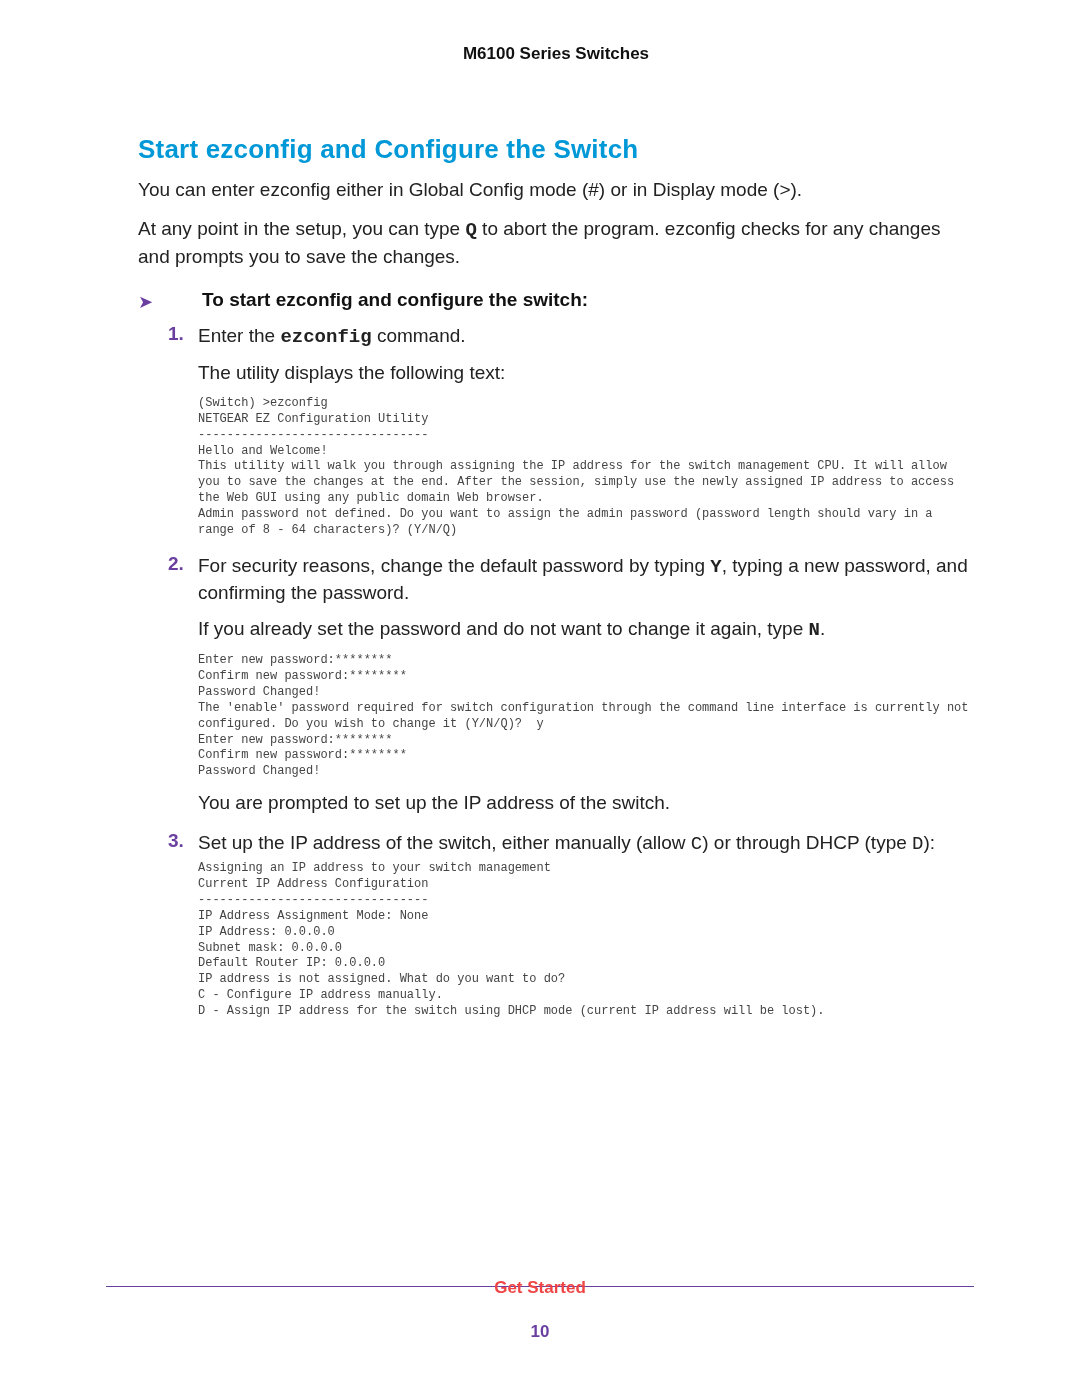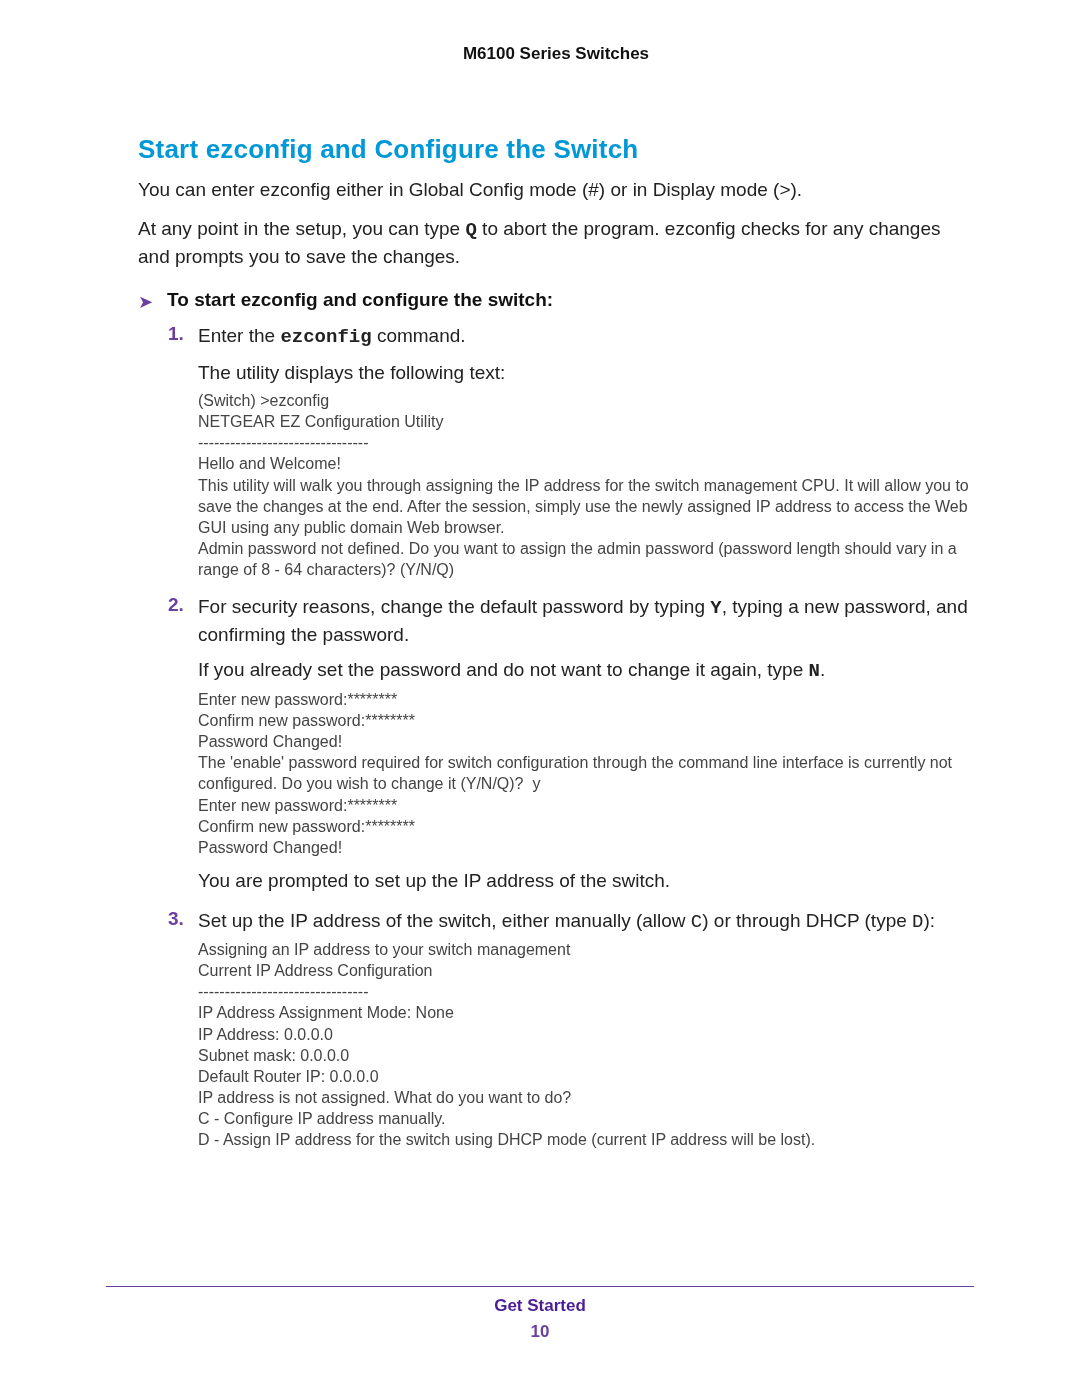--- a/index.html
+++ b/index.html
@@ -49,20 +49,21 @@
     color: #6a3fa0;
     font-size: 18px;
     line-height: 1;
     position: relative;
     top: 2px;
   }
   .proc-title {
     font-weight: 700;
     font-size: 19px;
     color: #111;
+    margin-left: 35px;
   }
   ol.steps {
     list-style: none;
     margin: 0;
     padding: 0 0 0 30px;
   }
   ol.steps > li {
     position: relative;
     padding-left: 30px;
     margin-bottom: 6px;
@@ -87,48 +88,48 @@
     margin-top: 10px;
   }
   .mono-inline {
     font-family: "Courier New", Courier, monospace;
     font-weight: 700;
   }
   .mono-inline-reg {
     font-family: "Courier New", Courier, monospace;
   }
   pre.console {
-    font-family: Liberation Sans, sans-serif;
-    font-size: 16px;
+    font-family: Liberation Mono, monospace;
+    font-size: 12px;
     line-height: 1.32;
     color: #444;
     white-space: pre-wrap;
     word-wrap: break-word;
-    margin: 4px 0 10px 0;
+    margin: 10px 0 10px 0;
   }
   .footer-line {
     position: absolute;
     left: 106px;
     right: 106px;
     bottom: 110px;
     border-top: 1px solid #6a3fa0;
   }
   .footer {
     position: absolute;
     left: 0;
     right: 0;
     bottom: 55px;
     text-align: center;
   }
   .footer-label {
-    color: #4c1d95;
+    color: #ef4444;
     font-weight: 700;
     font-size: 17px;
     display: block;
-    margin-bottom: 6px;
+    margin-bottom: 24px;
   }
   .footer-page {
     color: #6a3fa0;
     font-weight: 700;
     font-size: 17px;
   }
 </style>
 </head>
 <body>
 

